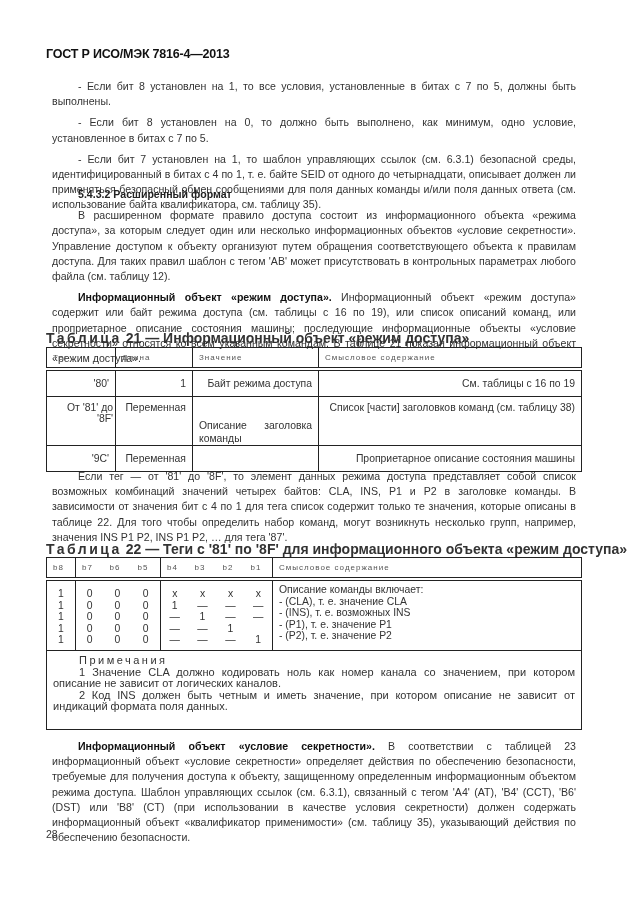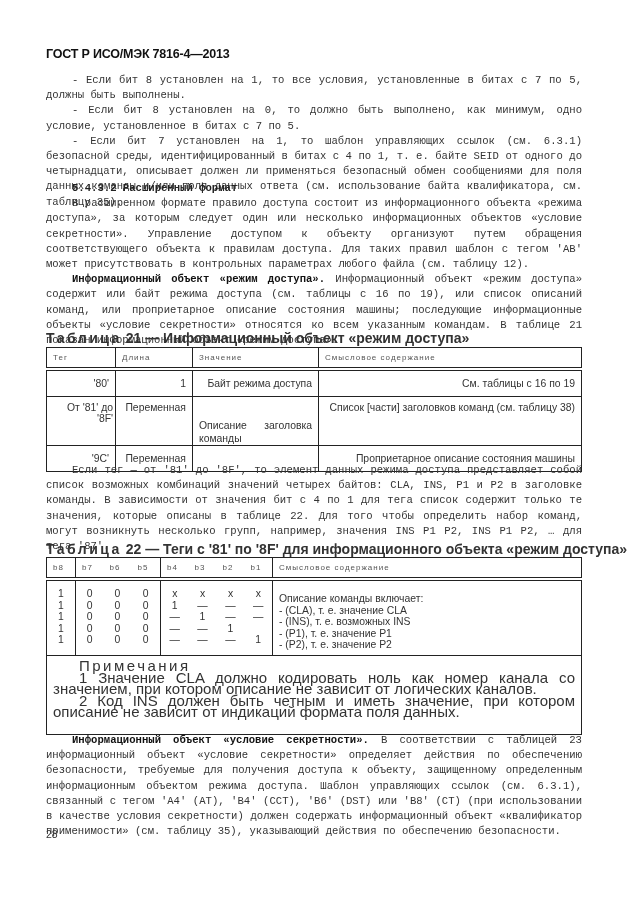--- a/index.html
+++ b/index.html
@@ -1,36 +1,36 @@
 <!DOCTYPE html>
 <html><head>
 <meta charset="utf-8">
 <style>
   html, body { margin:0; padding:0; background:#ffffff; }
   body { width:630px; height:913px; position:relative; overflow:hidden;
          font-family:"Liberation Sans", sans-serif; color:#222; }
   .page { position:absolute; left:0; top:0; width:630px; height:913px; }
   .hdr { position:absolute; left:46px; top:47px; font-size:12.5px; font-weight:bold; color:#111; letter-spacing:-0.2px; }
   .txt { position:absolute; left:46px; width:536px; font-size:10.6px; line-height:15.2px; color:#333; text-align:justify; }
-  .txt p { margin:0; text-indent:26px;font-family:Liberation Mono, monospace; }
+  .txt p { margin:6px; text-indent:26px; }
   .txt b { color:#111; }
   .sec { font-weight:bold; color:#222; }
   .cap { position:absolute; left:46px; font-size:14px; color:#333;font-weight:bold; }
   .cap .sp { letter-spacing:2.5px; }
   table { border-collapse:collapse; position:absolute; left:46px; width:536px; font-size:10.4px; color:#333; }
   td, th { border:1px solid #222; padding:0 6px; vertical-align:top; }
   th { font-weight:normal; font-size:8px; letter-spacing:1px; color:#555; height:19px; vertical-align:middle; text-align:left; }
   thead tr { border-bottom:4px double #222; }
   .t21 td { height:25px; vertical-align:middle;text-align:right; }
   .c { text-align:center; }
-  .t22 td { padding-top:12px; padding-bottom:4px; line-height:11.6px; }
+  .t22 td { padding-top:3px; padding-bottom:4px; line-height:11.6px; }
   .t22 .bits td.b { text-align:center; border-left:none; border-right:none; padding:7px 0 4px 0; }
   .t22 .bits td.bl { border-left:1px solid #222; }
   .t22 .bits td.br { border-right:1px solid #222; }
-  .notes { font-size:15px; line-height:14.4px; color:#333; padding:4px 6px 6px 6px !important; text-align:justify;margin-top:12px; }
+  .notes { font-size:11px; line-height:14.4px; color:#333; padding:4px 6px 6px 6px !important; text-align:justify;margin-top:12px; }
   .notes div { text-indent:26px; }
   .notes .ttl { letter-spacing:2.5px; }
   .pgnum { position:absolute; left:46px; top:828px; font-size:10.5px; color:#333; }
 </style>
 </head>
 <body>
 
 <div class="page">
 
   <div class="hdr">ГОСТ Р ИСО/МЭК 7816-4—2013</div>

